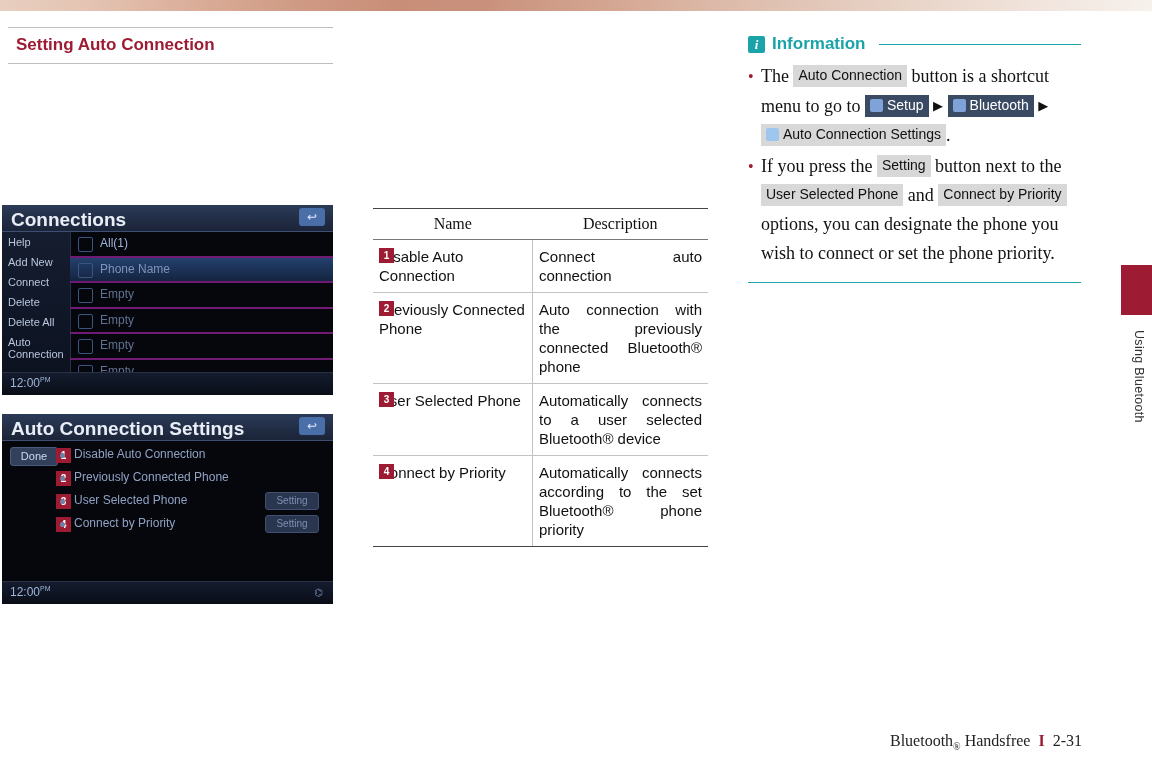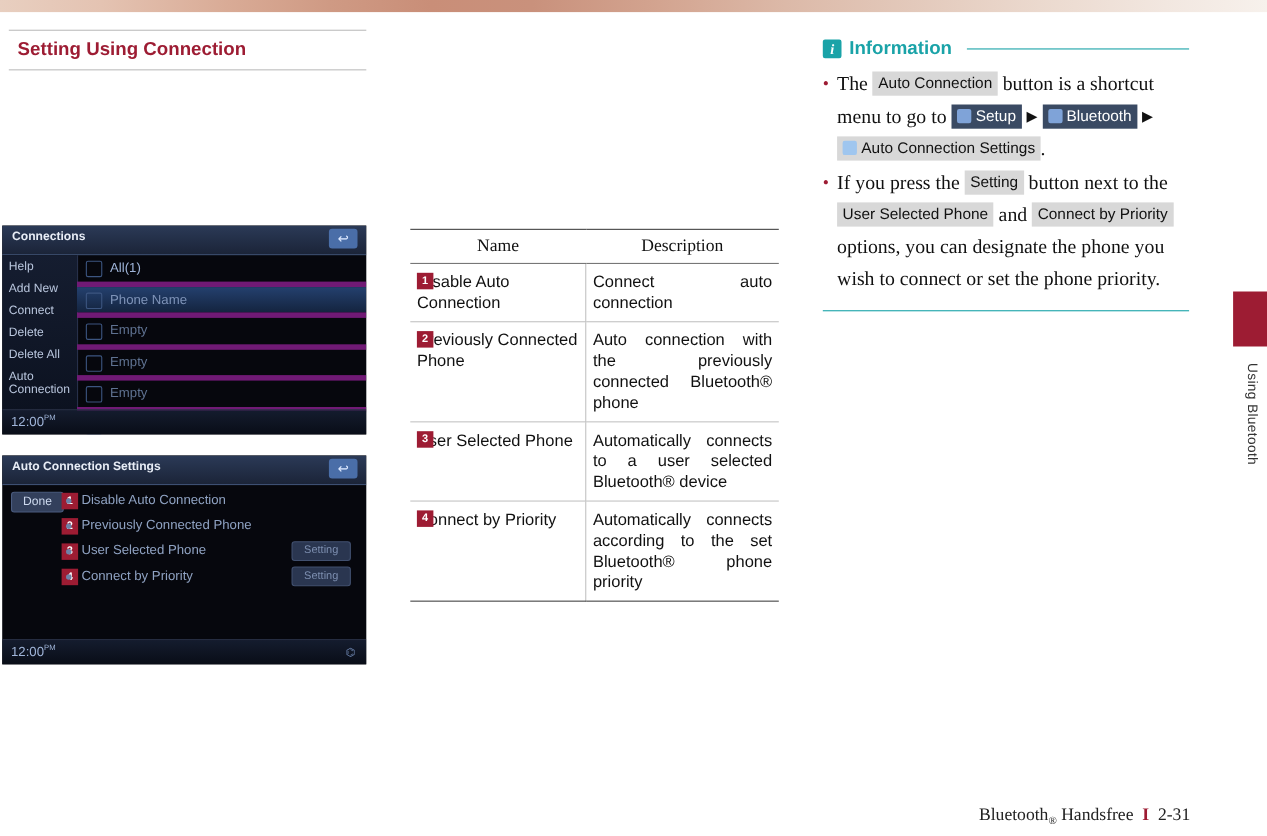--- a/index.html
+++ b/index.html
@@ -109,21 +109,21 @@
   .shot-head {
     height: 26px;
     background: linear-gradient(to bottom, #2b3a57, #1b2438);
     border-bottom: 1px solid #3d4f72;
     position: relative;
   }
   .shot-head .ttl {
     position: absolute;
     left: 9px; top: 4px;
     font-family: "Liberation Sans", sans-serif;
-    font-size: 11px;
+    font-size: 19px;
     font-weight: bold;
     color: #e8edf6;
   }
   .back-ico {
     position: absolute;
     right: 8px; top: 3px;
     width: 26px; height: 18px;
     border-radius: 3px;
     background: #4a6ea8;
     color: #dce8ff;
@@ -170,21 +170,21 @@
     padding: 4px 0 4px 6px;
     line-height: 12px;
   }
   .listarea {
     position: absolute;
     left: 68px; top: 0;
     right: 0; height: 142px;
   }
   .lrow {
     height: 23.5px;
-    border-bottom: 5px solid #701a75;
+    border-bottom: 2px solid #701a75;
     position: relative;
   }
   .lrow .ic {
     position: absolute;
     left: 8px; top: 5px;
     width: 13px; height: 13px;
     border: 1px solid #3c5party;
     border: 1px solid #3c5580;
     border-radius: 2px;
   }
@@ -417,21 +417,21 @@
 <body>
 
 <div class="page">
 
   <div class="top-bar"></div>
   <div class="side-tab"></div>
   <div class="side-label">Using Bluetooth</div>
 
   <div class="col1">
     <div class="sec-title-wrap">
-      <span class="sec-title">Setting Using Connection</span>
+      <span class="sec-title">Setting Auto Connection</span>
     </div>
 
   </div>
 
   <div class="shot shot1">
     <div class="shot-head">
       <div class="ttl">Connections</div>
       <div class="back-ico">↩</div>
     </div>
     <div class="shot-body">

